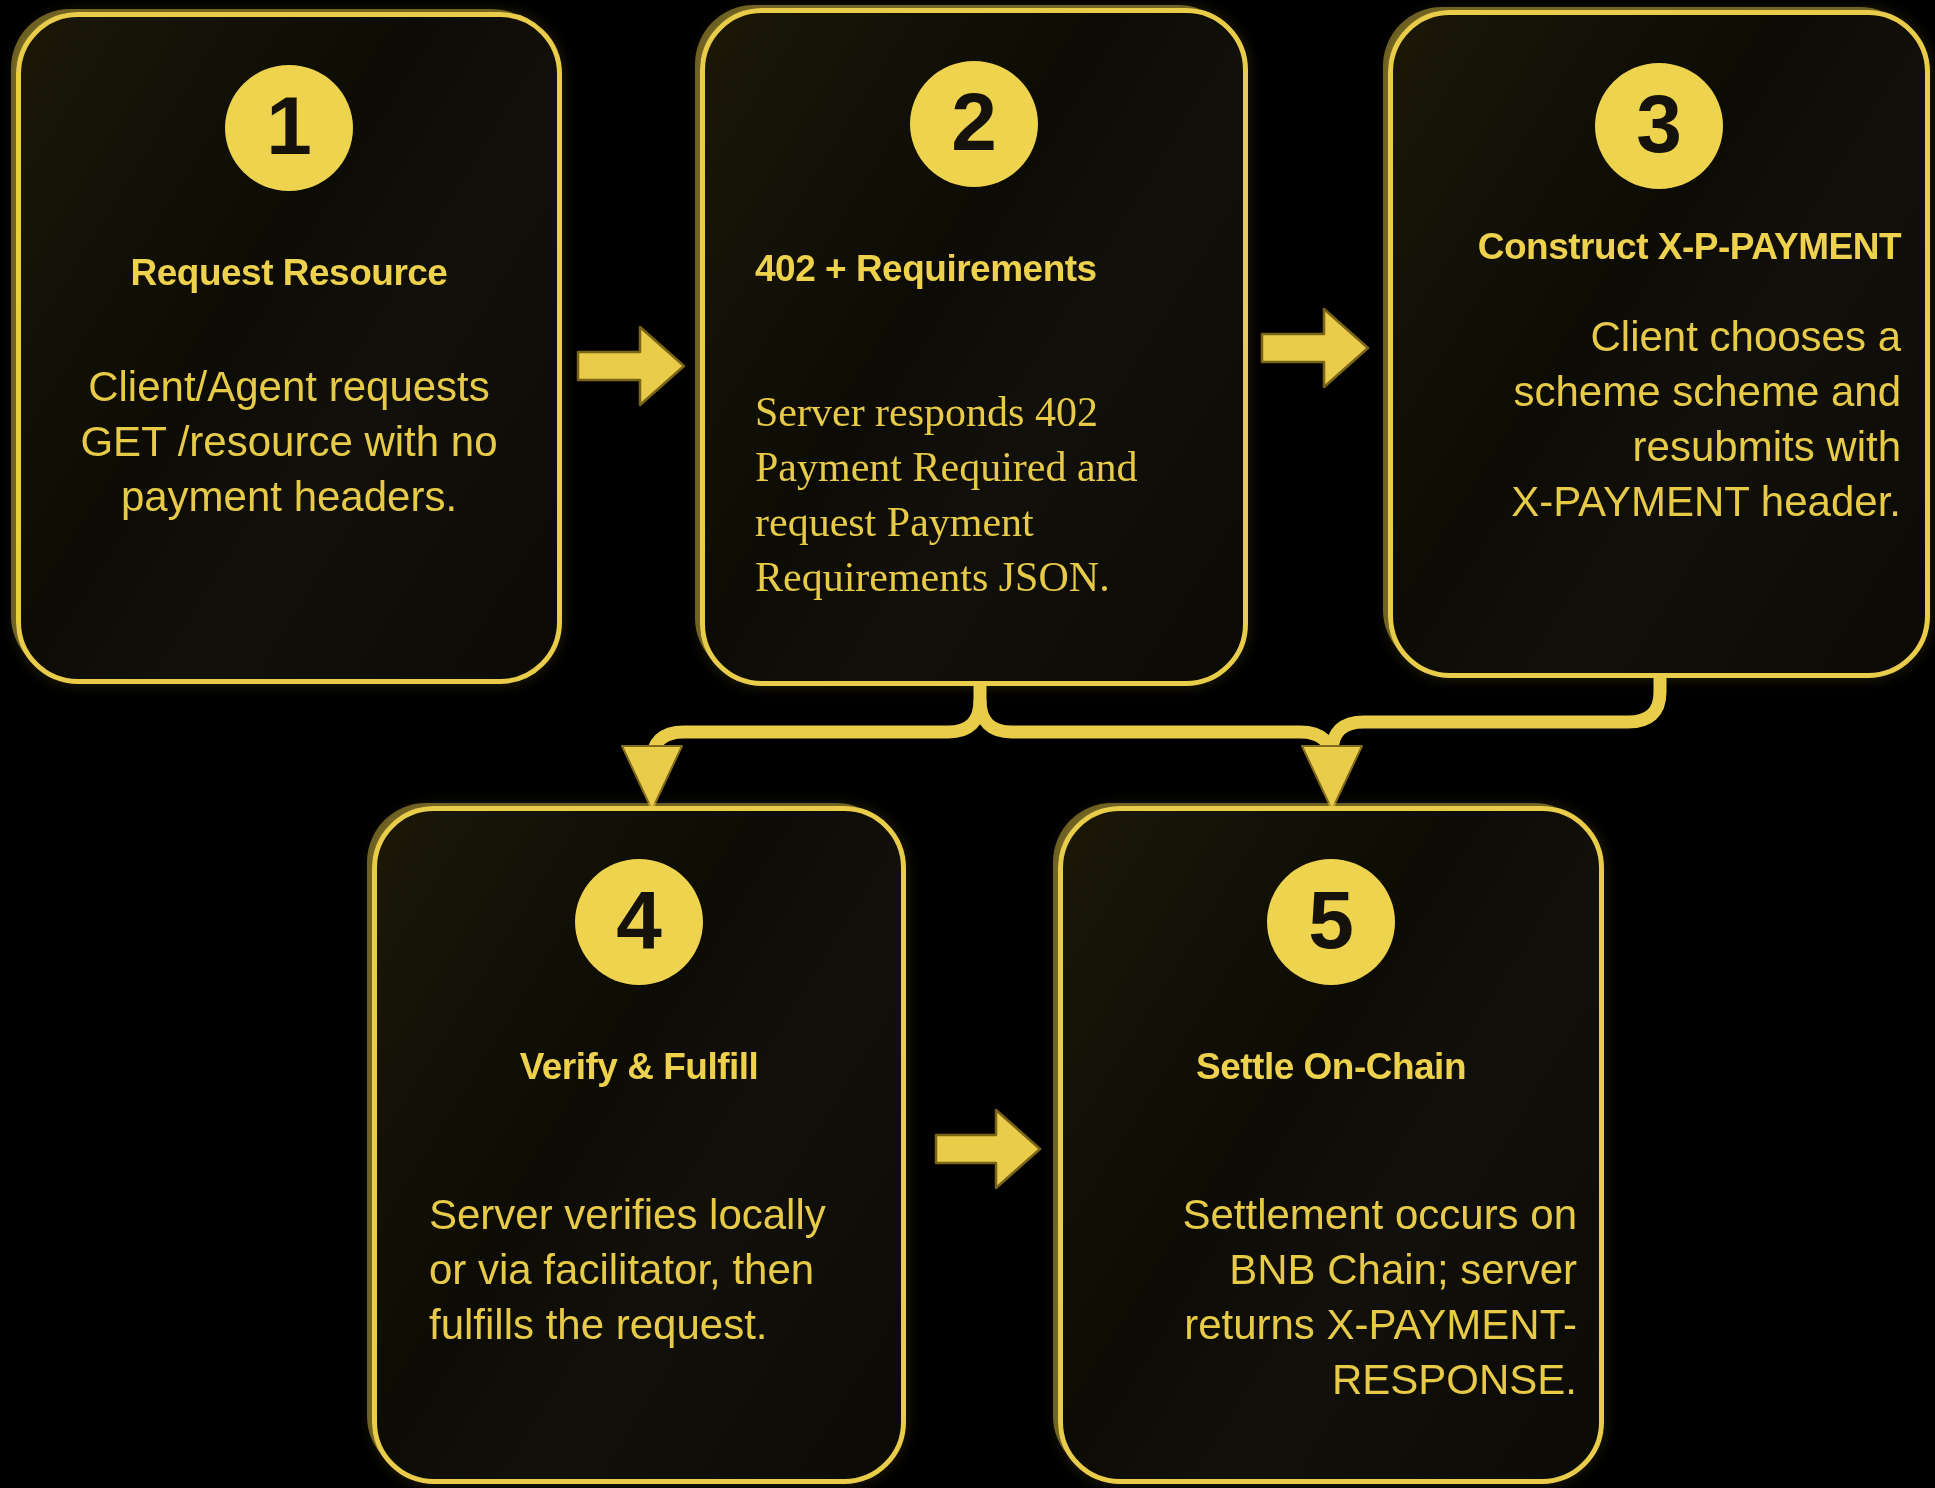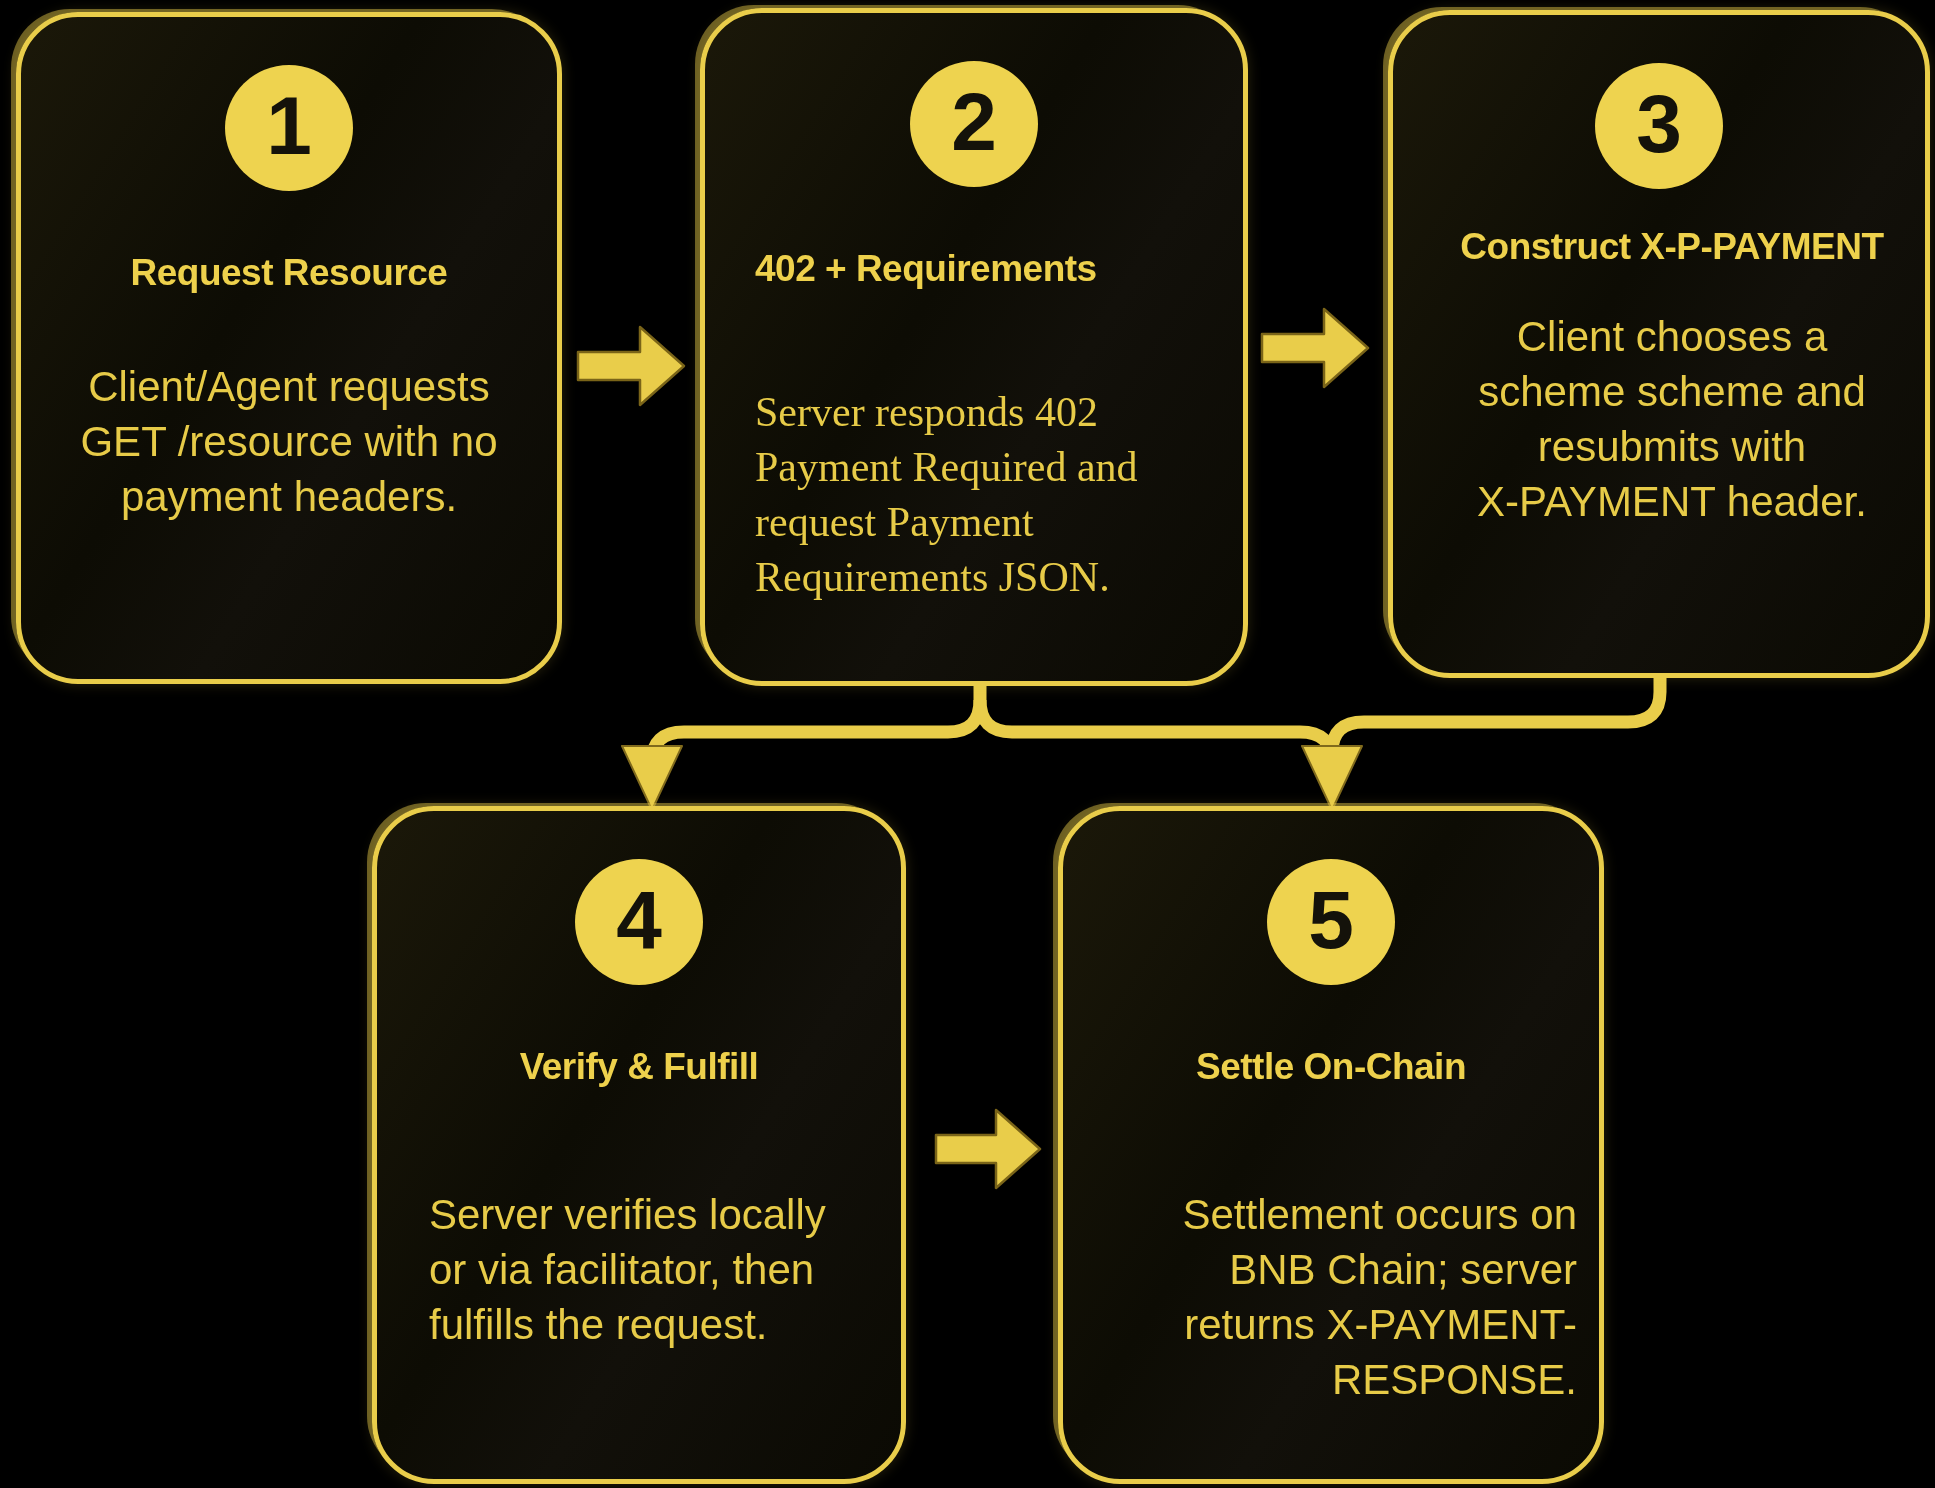--- a/index.html
+++ b/index.html
@@ -77,21 +77,21 @@
   }
   .line { white-space: nowrap; }
 
   
   .step-1 .title, .step-1 .body { text-align: center; padding: 0 30px; }
   .step-1 .body { margin-top: 58px; }
 
   .step-2 .title, .step-2 .body { text-align: left; padding-left: 50px; }
   .step-2 .body { margin-top: 88px; font-family: Liberation Serif, serif; }
 
-  .step-3 .title, .step-3 .body { text-align: center; padding-left: 42px; padding-right: 16px; }
+  .step-3 .title, .step-3 .body { text-align: right; padding-left: 42px; padding-right: 24px; }
   .step-3 .title { margin-top: 30px; }
   .step-3 .body { margin-top: 34px; }
 
   .step-4 .title, .step-5 .title { text-align: center; padding: 0 20px; }
   .step-4 .body { text-align: left; padding-left: 52px; padding-right: 24px; margin-top: 92px; }
   .step-5 .body { text-align: right; padding-left: 48px; padding-right: 22px; margin-top: 92px; }
 
   .conn {
     fill: none;
     stroke: var(--accent, #e9cd4a);

